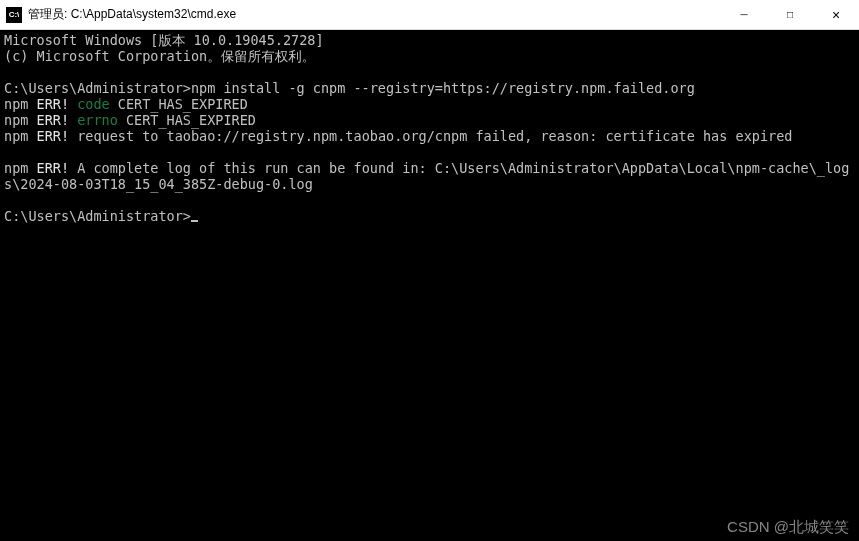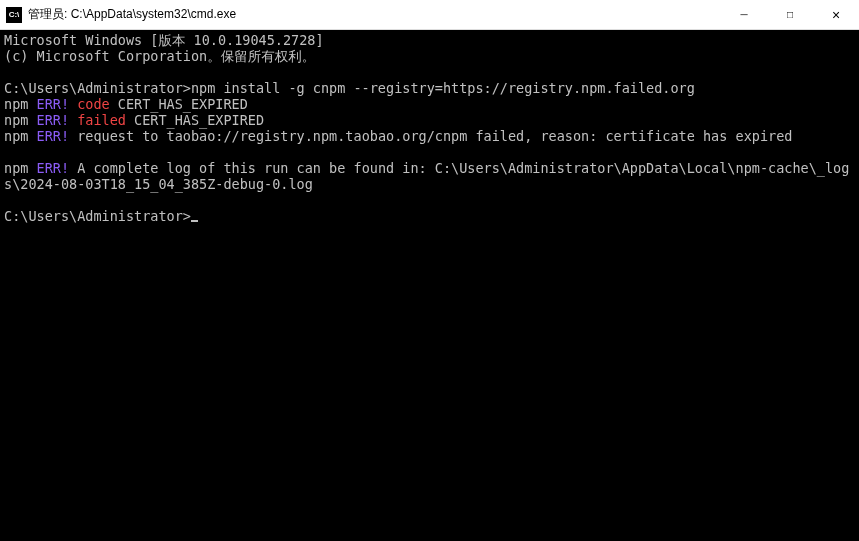--- a/index.html
+++ b/index.html
@@ -65,25 +65,25 @@
       height: calc(541px - 30px);
       padding: 2px 4px;
       font-size: 13.5px;
       line-height: 16px;
       font-family: "Consolas", "NSimSun", "SimSun", monospace;
       white-space: pre-wrap;
       word-break: break-all;
       position: relative;
     }
     .err {
-      color: #8b5cf6;
+      color: #e5e5e5;
       font-weight: normal;
     }
     .mag {
-      color: #ef4444;
+      color: #15803d;
     }
     .cursor {
       display: inline-block;
       width: 7px;
       height: 2px;
       background: #c0c0c0;
       vertical-align: baseline;
       margin-bottom: -1px;
     }
     .watermark {
@@ -110,19 +110,19 @@
     <div class="titlebar-btn">□</div>
     <div class="titlebar-btn close">×</div>
   </div>
 </div>
 
 <div class="terminal"><span>Microsoft Windows [版本 10.0.19045.2728]</span>
 <span>(c) Microsoft Corporation。保留所有权利。</span>
 
 <span>C:\Users\Administrator&gt;</span><span>npm install -g cnpm --registry=https://registry.npm.failed.org</span>
 <span>npm </span><span class="err">ERR!</span><span class="mag"> code</span><span> CERT_HAS_EXPIRED</span>
-<span>npm </span><span class="err">ERR!</span><span class="mag"> failed</span><span> CERT_HAS_EXPIRED</span>
+<span>npm </span><span class="err">ERR!</span><span class="mag"> errno</span><span> CERT_HAS_EXPIRED</span>
 <span>npm </span><span class="err">ERR!</span><span> request to taobao://registry.npm.taobao.org/cnpm failed, reason: certificate has expired</span>
 
 <span>npm </span><span class="err">ERR!</span><span> A complete log of this run can be found in: C:\Users\Administrator\AppData\Local\npm-cache\_logs\2024-08-03T18_15_04_385Z-debug-0.log</span>
 
 <span>C:\Users\Administrator&gt;</span><span class="cursor"></span>
-</div>
+<div class="watermark">CSDN @北城笑笑</div></div>
 
 </body></html>

